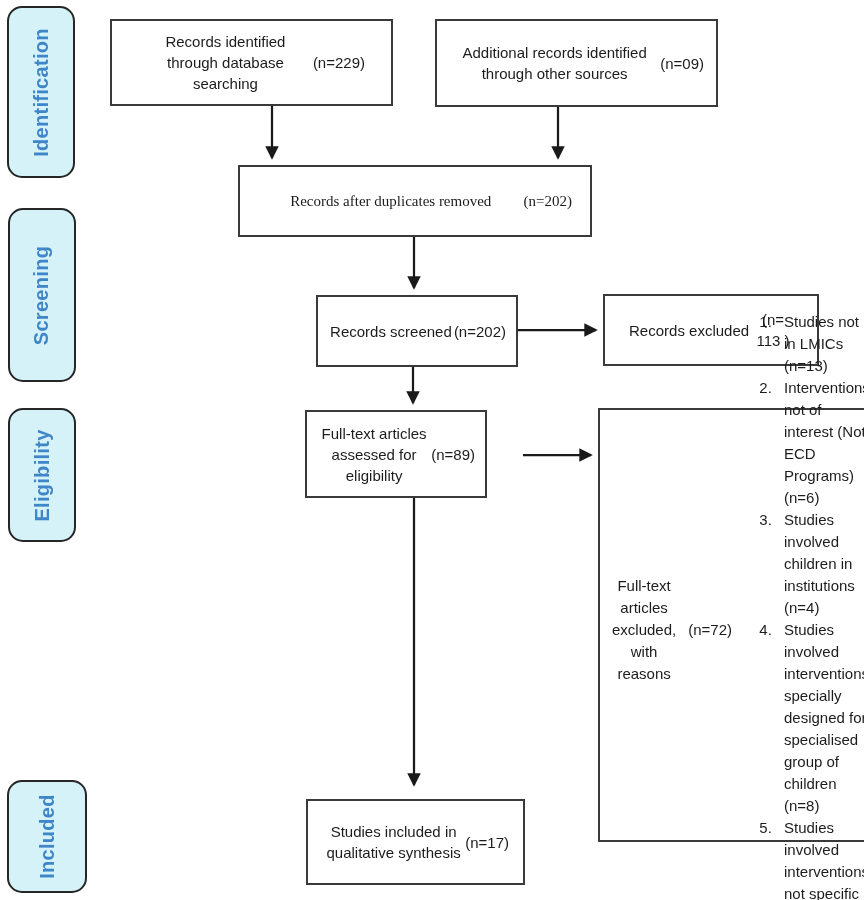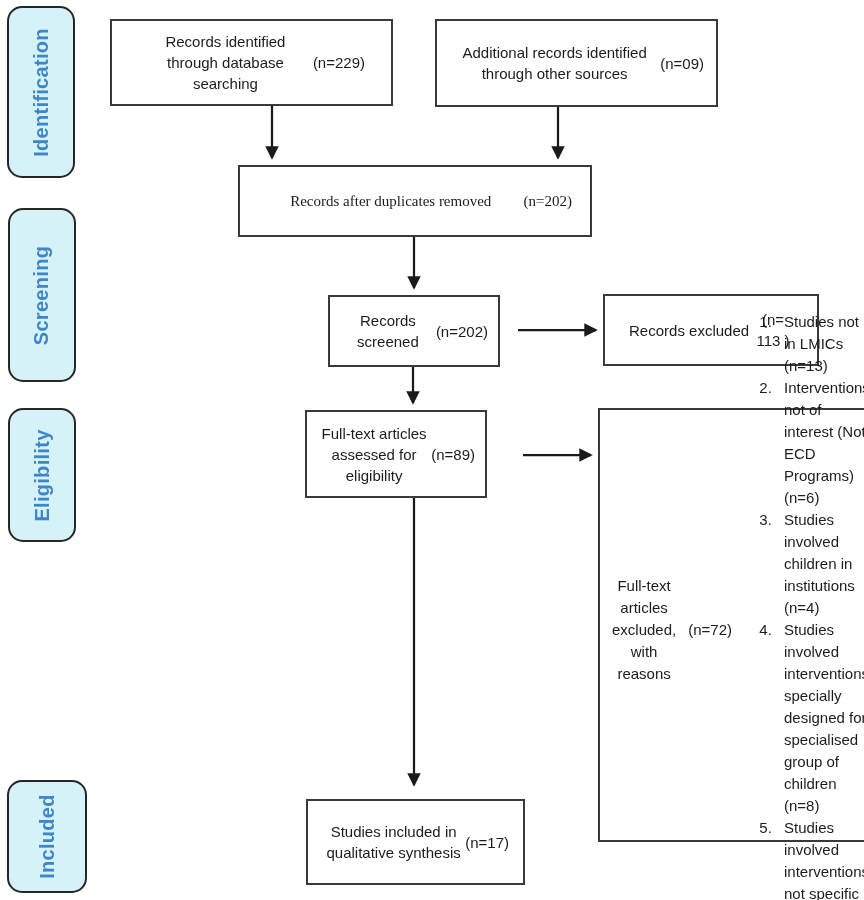--- a/index.html
+++ b/index.html
@@ -59,21 +59,21 @@
     font-size: 15px;
     line-height: 21px;
     color: var(--box-text);
     z-index: 2;
   }
   .box .lbl { width: 100%; }
   
   #box-identified        { left:110px; top:19px;  width:283px; height:87px;  padding:0 26px; }
   #box-additional        { left:435px; top:19px;  width:283px; height:88px;  padding:0 12px; }
   #box-duplicates        { left:238px; top:165px; width:354px; height:72px;  padding:0 18px;font-family:Liberation Serif, serif; }
-  #box-screened          { left:328px; top:295px; width:172px; height:72px;  padding:0 10px; }
+  #box-screened          { left:316px; top:295px; width:202px; height:72px;  padding:0 10px; }
   #box-excluded          { left:603px; top:294px; width:216px; height:72px;  padding:0 22px;justify-content:center; }
   #box-fulltext          { left:305px; top:410px; width:182px; height:88px;  padding:0 10px; }
   #box-included-studies  { left:306px; top:792px; width:219px; height:86px;  padding:0 14px;margin-top:7px; }
   
   #box-reasons {
     left:598px; top:408px; width:268px; height:434px;
     justify-content: flex-start;
     padding: 10px 0 0 0;
     line-height: 22px;
   }

